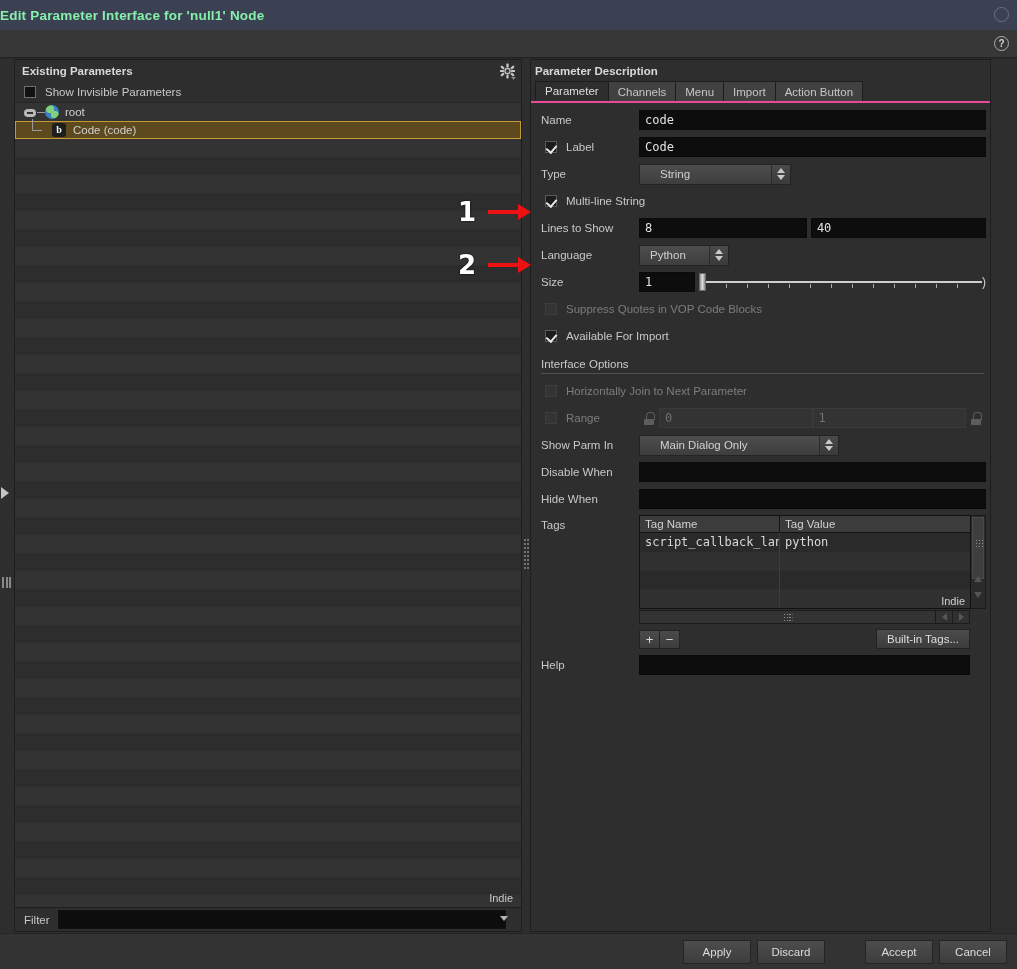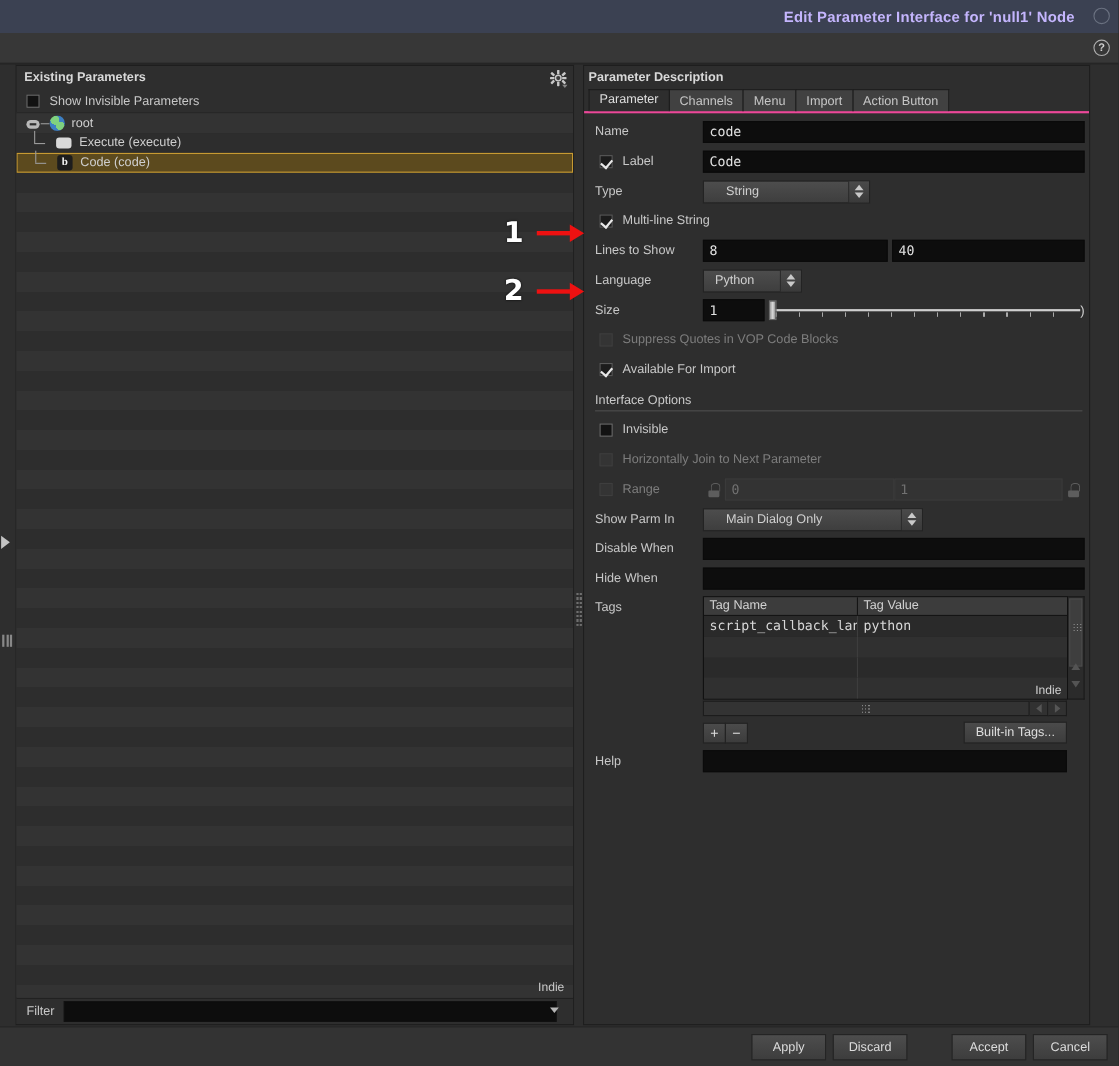--- a/index.html
+++ b/index.html
@@ -19,24 +19,24 @@
   
   .titlebar {
     height: 30px;
     background: #3b4152;
     display: flex;
     align-items: center;
     position: relative;
   }
   .titlebar-text {
     width: 100%;
-    text-align: right;
+    text-align: left;
     font-size: 13.5px;
     font-weight: bold;
-    color: #c4b5fd;
+    color: #86efac;
     letter-spacing: .2px;
     padding-right: 40px;
   }
   .title-dot {
     position: absolute;
     right: 8px; top: 7px;
     width: 15px; height: 15px;
     border: 1.5px solid #6a7180;
     border-radius: 50%;
   }
@@ -817,25 +817,20 @@
       <div class="tree-stripes"></div>
       <div class="tree-rows">
 
         <div class="trow r0">
           <span class="expander"></span>
           <span class="conn"></span>
           <span class="globe"></span>
           <span class="tlabel">root</span>
         </div>
 
-        <div class="trow r1">
-          <span class="tindent"></span>
-          <span class="icon-exec"></span>
-          <span class="tlabel">Execute (execute)</span>
-        </div>
 
         <div class="trow sel">
           <span class="tindent last"></span>
           <span class="icon-b">b</span>
           <span class="tlabel">Code (code)</span>
         </div>
 
       </div>
       <div class="indie-wm">Indie</div>
     </div>
@@ -940,26 +935,20 @@
       <div class="row">
         <span class="rlabel chk">
           <span class="cbox checked"></span>
           <span>Available For Import</span>
         </span>
       </div>
 
       <div class="sectitle">Interface Options</div>
       <div class="hr"></div>
 
-      <div class="row">
-        <span class="rlabel chk">
-          <span class="cbox solid"></span>
-          <span>Invisible</span>
-        </span>
-      </div>
 
       <div class="row">
         <span class="rlabel chk">
           <span class="cbox nobox"></span>
           <span class="rlabel dim" style="width:auto;padding-left:0">Horizontally Join to Next Parameter</span>
         </span>
       </div>
 
       <div class="row">
         <span class="rlabel chk" style="width:104px">

